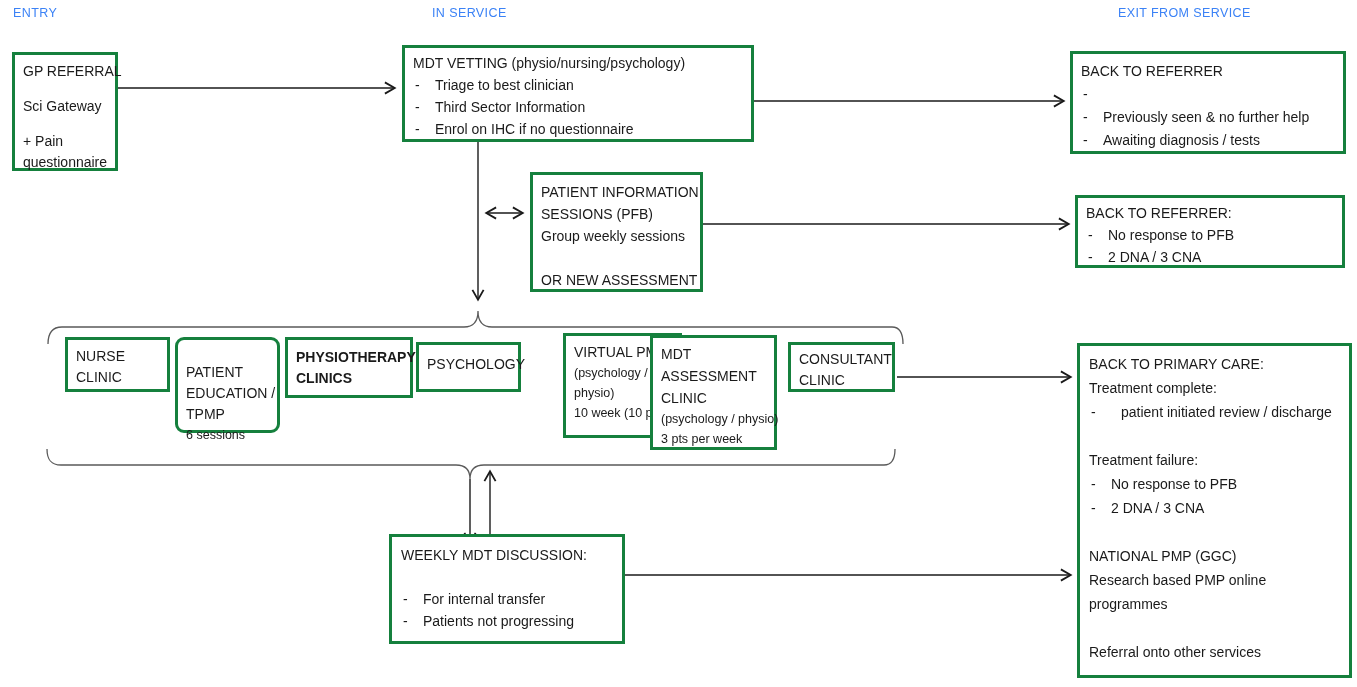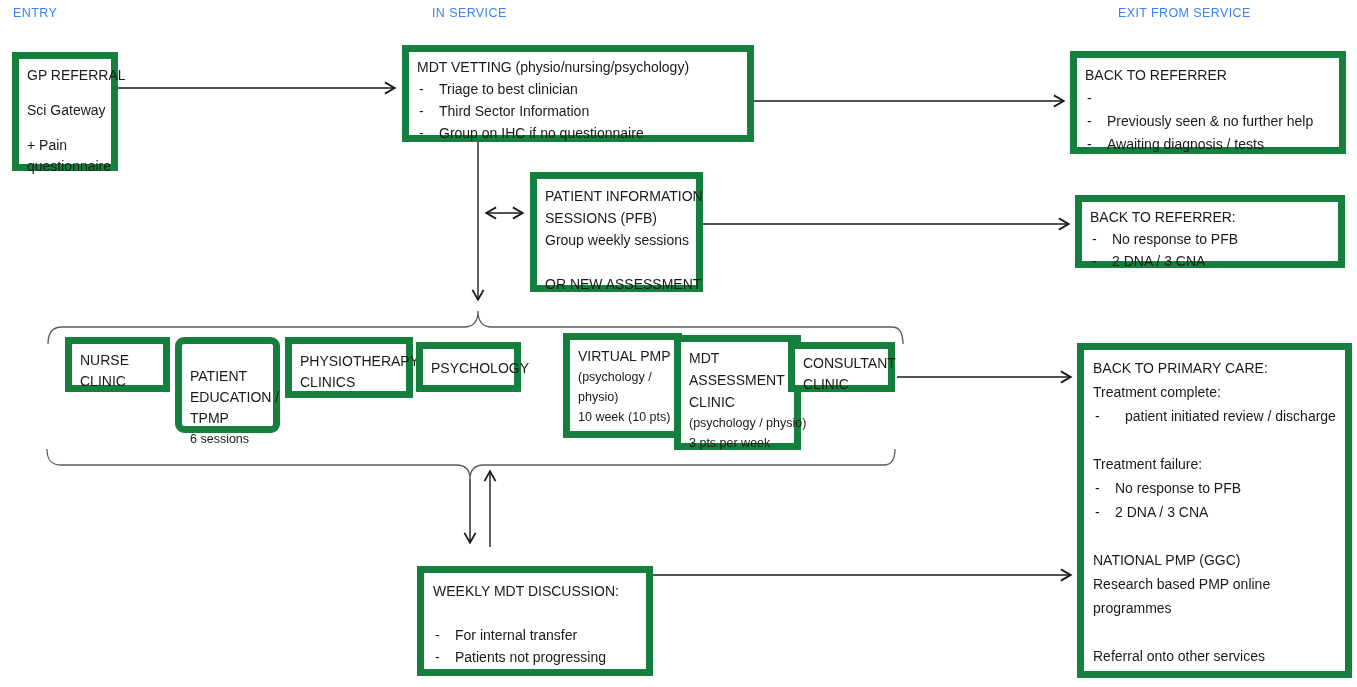--- a/index.html
+++ b/index.html
@@ -14,21 +14,21 @@
   .hdr {
     position: absolute;
     font-size: 12.5px;
     color: #3b82f6;
     letter-spacing: 0.4px;
   }
   svg.lines { position: absolute; left: 0; top: 0; }
   .box {
     position: absolute;
     box-sizing: border-box;
-    border: 7px solid #15803d;
+    border: 3px solid #15803d;
     background: #ffffff;
     padding: 5px 8px;
     font-size: 14px;
     line-height: 22px;
   }
   .ln { white-space: nowrap; }
   .wrap { white-space: normal; }
   .small { font-size: 12.5px; line-height: 20px; }
   .gap { height: 22px; }
   .gap-sm { height: 14px; }
@@ -83,21 +83,21 @@
   <div class="brow">
     <span class="dash">-</span>
     <span>Triage to best clinician</span>
   </div>
   <div class="brow">
     <span class="dash">-</span>
     <span>Third Sector Information</span>
   </div>
   <div class="brow">
     <span class="dash">-</span>
-    <span>Group on IHC if no questionnaire</span>
+    <span>Enrol on IHC if no questionnaire</span>
   </div>
 </div>
 
 <div class="box lh23" style="left:1070px; top:51px; width:276px; height:103px; padding-top:6px;">
   <div class="ln">BACK TO REFERRER</div>
   <div class="brow">
     <span class="dash">-</span>
   </div>
   <div class="brow">
     <span class="dash">-</span>
@@ -134,50 +134,50 @@
   <div class="ln">CLINIC</div>
 </div>
 
 <div class="box lh21" style="left:175px; top:337px; width:105px; height:96px; padding-top:22px;border-radius:9px;">
   <div class="ln">PATIENT</div>
   <div class="ln">EDUCATION /</div>
   <div class="ln">TPMP</div>
   <div class="ln small">6 sessions</div>
 </div>
 
-<div class="box lh21" style="left:285px; top:337px; width:128px; height:61px; padding-top:7px;">
+<div class="box lh21" style="left:285px; top:337px; width:128px; height:61px; padding-top:7px;font-weight:bold;">
   <div class="ln">PHYSIOTHERAPY</div>
   <div class="ln">CLINICS</div>
 </div>
 
 <div class="box lh21" style="left:416px; top:342px; width:105px; height:50px; padding-top:9px;">
   <div class="ln">PSYCHOLOGY</div>
 </div>
 
 <div class="box" style="left:528px; top:333px; width:119px; height:105px; padding-top:5px;margin-left:35px;">
   <div class="ln">VIRTUAL PMP</div>
   <div class="ln small">(psychology /</div>
   <div class="ln small">physio)</div>
   <div class="ln small">10 week (10 pts)</div>
 </div>
 
-<div class="box" style="left:650px; top:335px; width:127px; height:115px; padding-top:5px;margin-left:24px;">
+<div class="box" style="left:650px; top:335px; width:127px; height:115px; padding-top:5px;">
   <div class="ln">MDT</div>
   <div class="ln">ASSESSMENT</div>
   <div class="ln">CLINIC</div>
   <div class="ln small">(psychology / physio)</div>
   <div class="ln small">3 pts per week</div>
 </div>
 
 <div class="box lh21" style="left:788px; top:342px; width:107px; height:50px; padding-top:4px;">
   <div class="ln">CONSULTANT</div>
   <div class="ln">CLINIC</div>
 </div>
 
-<div class="box" style="left:389px; top:566px; width:236px; height:110px; padding-top:7px; padding-left:9px;margin-left:28px;">
+<div class="box" style="left:389px; top:534px; width:236px; height:110px; padding-top:7px; padding-left:9px;">
   <div class="ln">WEEKLY MDT DISCUSSION:</div>
   <div class="gap"></div>
   <div class="brow">
     <span class="dash">-</span>
     <span>For internal transfer</span>
   </div>
   <div class="brow">
     <span class="dash">-</span>
     <span>Patients not progressing</span>
   </div>

